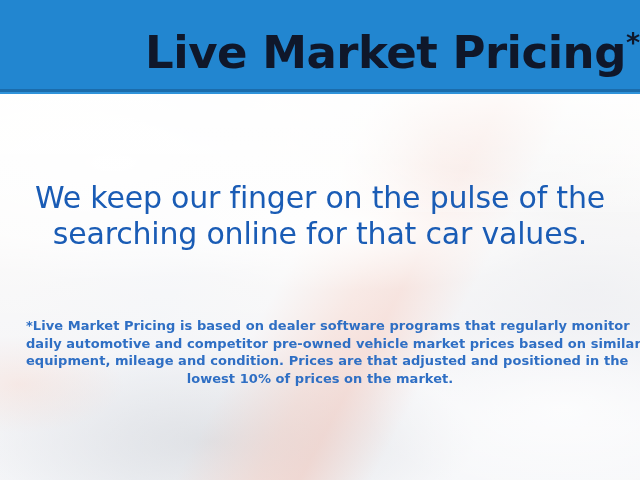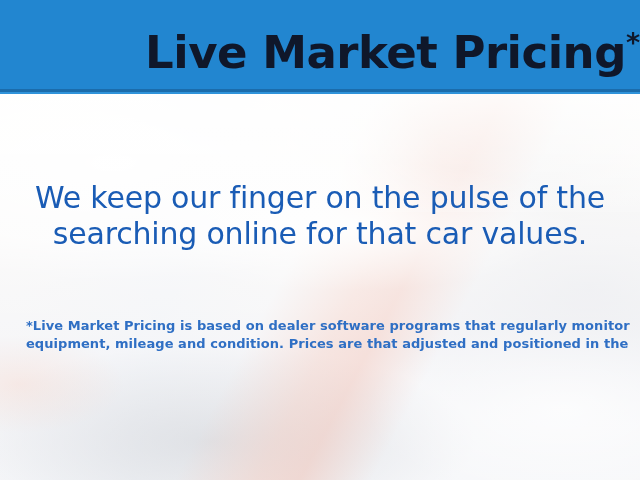--- a/index.html
+++ b/index.html
@@ -141,16 +141,18 @@
 
   <div id="header-title"><span>Live Market Pricing</span><span class="star">*</span></div>
 
   <div id="headline">
     <span class="hl-line">We keep our finger on the pulse of the</span>
     <span class="hl-line">searching online for that car values.</span>
   </div>
 
   <div id="disclaimer">
     <span class="dis-line">*Live Market Pricing is based on dealer software programs that regularly monitor</span>
+    <span class="dis-line">daily automotive and competitor pre-owned vehicle market prices based on similar</span>
     <span class="dis-line">equipment, mileage and condition. Prices are that adjusted and positioned in the</span>
+    <span class="dis-line">lowest 10% of prices on the market.</span>
   </div>
 
 </div>
 
 </body></html>

